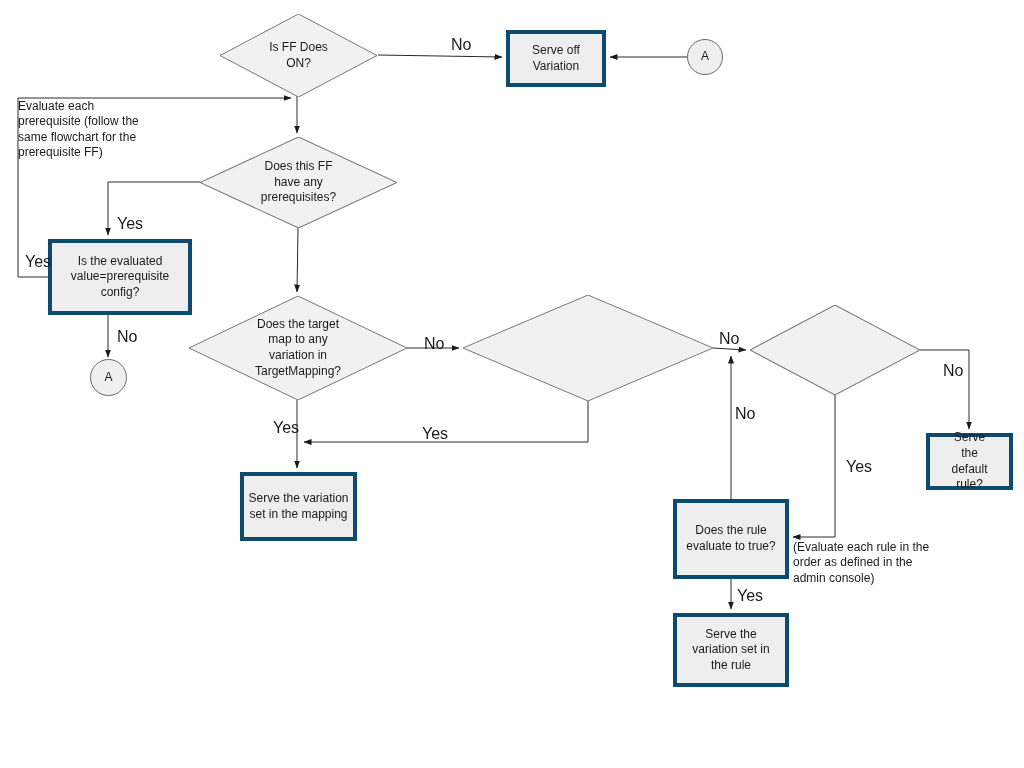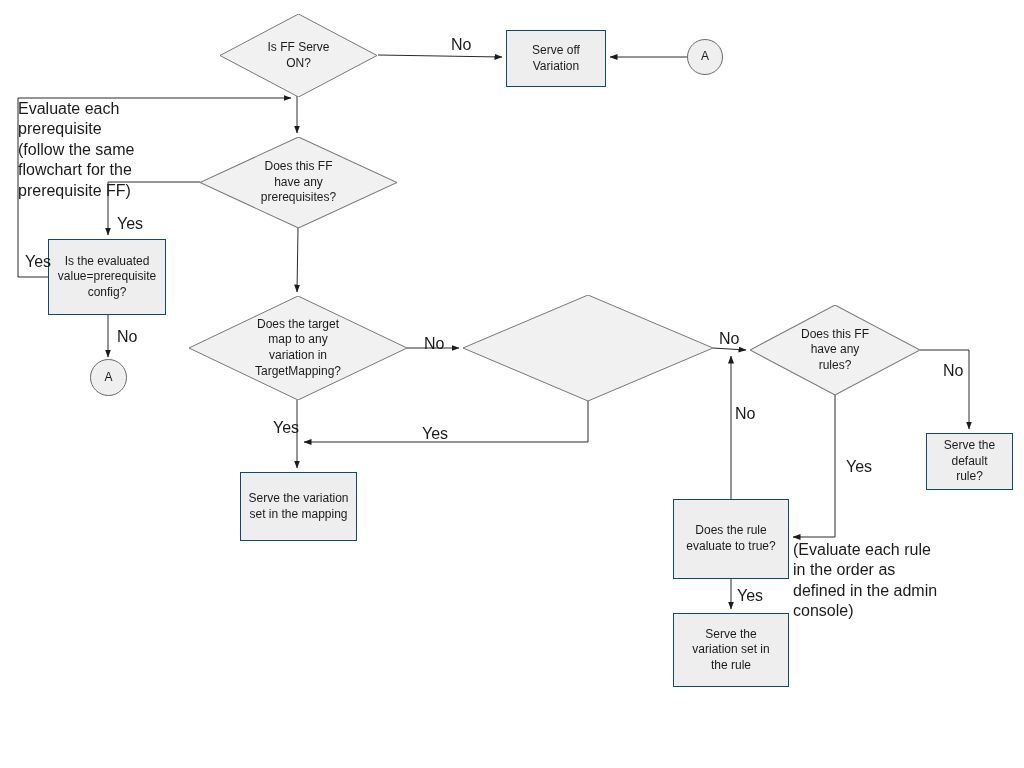--- a/index.html
+++ b/index.html
@@ -28,21 +28,21 @@
     display: flex;
     align-items: center;
     justify-content: center;
     text-align: center;
     font-size: 12px;
     line-height: 1.3;
     box-sizing: border-box;
   }
   .process {
     background: #eeeeee;
-    border: 1px solid #0c4a6e;
+    border: 4px solid #0c4a6e;
   }
   .decision { background: transparent; }
   .dshape {
     position: absolute;
     left: 0; top: 0;
     width: 100%; height: 100%;
   }
   .dshape polygon {
     fill: #f1f1f1;
     stroke: #777777;
@@ -55,21 +55,21 @@
     border: 1px solid #6b6b6b;
   }
   .elabel {
     position: absolute;
     font-size: 16px;
     line-height: 1.2;
     white-space: nowrap;
   }
   .annotation {
     position: absolute;
-    font-size: 16px;
+    font-size: 12px;
     line-height: 1.28;
     text-align: left;
   }
 </style>
 </head>
 <body>
 
 <div class="canvas">
 
   <svg class="edges" xmlns="http://www.w3.org/2000/svg">
@@ -92,21 +92,21 @@
     <polyline points="835,395 835,537 793,537" marker-end="url(#arw)"></polyline>
     <polyline points="731,499 731,356" marker-end="url(#arw)"></polyline>
     <polyline points="731,579 731,609" marker-end="url(#arw)"></polyline>
     <polyline points="48,277 18,277 18,98 291,98" marker-end="url(#arw)"></polyline>
   </svg>
 
   <div class="node decision" style="left:220px; top:14px; width:157px; height:83px;">
     <svg class="dshape" viewBox="0 0 100 100" preserveAspectRatio="none">
         <polygon points="50,0 100,50 50,100 0,50" vector-effect="non-scaling-stroke"></polygon>
       </svg>
-    <span class="nlabel" style="max-width:70px;">Is FF Serve ON?</span>
+    <span class="nlabel" style="max-width:70px;">Is FF Does ON?</span>
   </div>
 
   <div class="node decision" style="left:200px; top:137px; width:197px; height:91px;">
     <svg class="dshape" viewBox="0 0 100 100" preserveAspectRatio="none">
         <polygon points="50,0 100,50 50,100 0,50" vector-effect="non-scaling-stroke"></polygon>
       </svg>
     <span class="nlabel" style="max-width:85px;">Does this FF have any prerequisites?</span>
   </div>
 
   <div class="node decision" style="left:189px; top:296px; width:218px; height:104px;">
@@ -119,28 +119,27 @@
   <div class="node decision" style="left:463px; top:295px; width:250px; height:106px;">
     <svg class="dshape" viewBox="0 0 100 100" preserveAspectRatio="none">
         <polygon points="50,0 100,50 50,100 0,50" vector-effect="non-scaling-stroke"></polygon>
       </svg>
   </div>
 
   <div class="node decision" style="left:750px; top:305px; width:170px; height:90px;">
     <svg class="dshape" viewBox="0 0 100 100" preserveAspectRatio="none">
         <polygon points="50,0 100,50 50,100 0,50" vector-effect="non-scaling-stroke"></polygon>
       </svg>
-    <span class="nlabel" style="max-width:70px;">Does this FF have any rules?</span>
   </div>
 
   <div class="node process" style="left:506px; top:30px; width:100px; height:57px; padding:0 12px;">
     <span class="nlabel">Serve off Variation</span>
   </div>
 
-  <div class="node process" style="left:48px; top:239px; width:118px; height:76px; padding:0 12px;">
+  <div class="node process" style="left:48px; top:239px; width:144px; height:76px; padding:0 12px;">
     <span class="nlabel">Is the evaluated value=prerequisite config?</span>
   </div>
 
   <div class="node process" style="left:240px; top:472px; width:117px; height:69px; padding:0 1px;">
     <span class="nlabel">Serve the variation set in the mapping</span>
   </div>
 
   <div class="node process" style="left:673px; top:499px; width:116px; height:80px; padding:0 8px;">
     <span class="nlabel">Does the rule evaluate to true?</span>
   </div>

